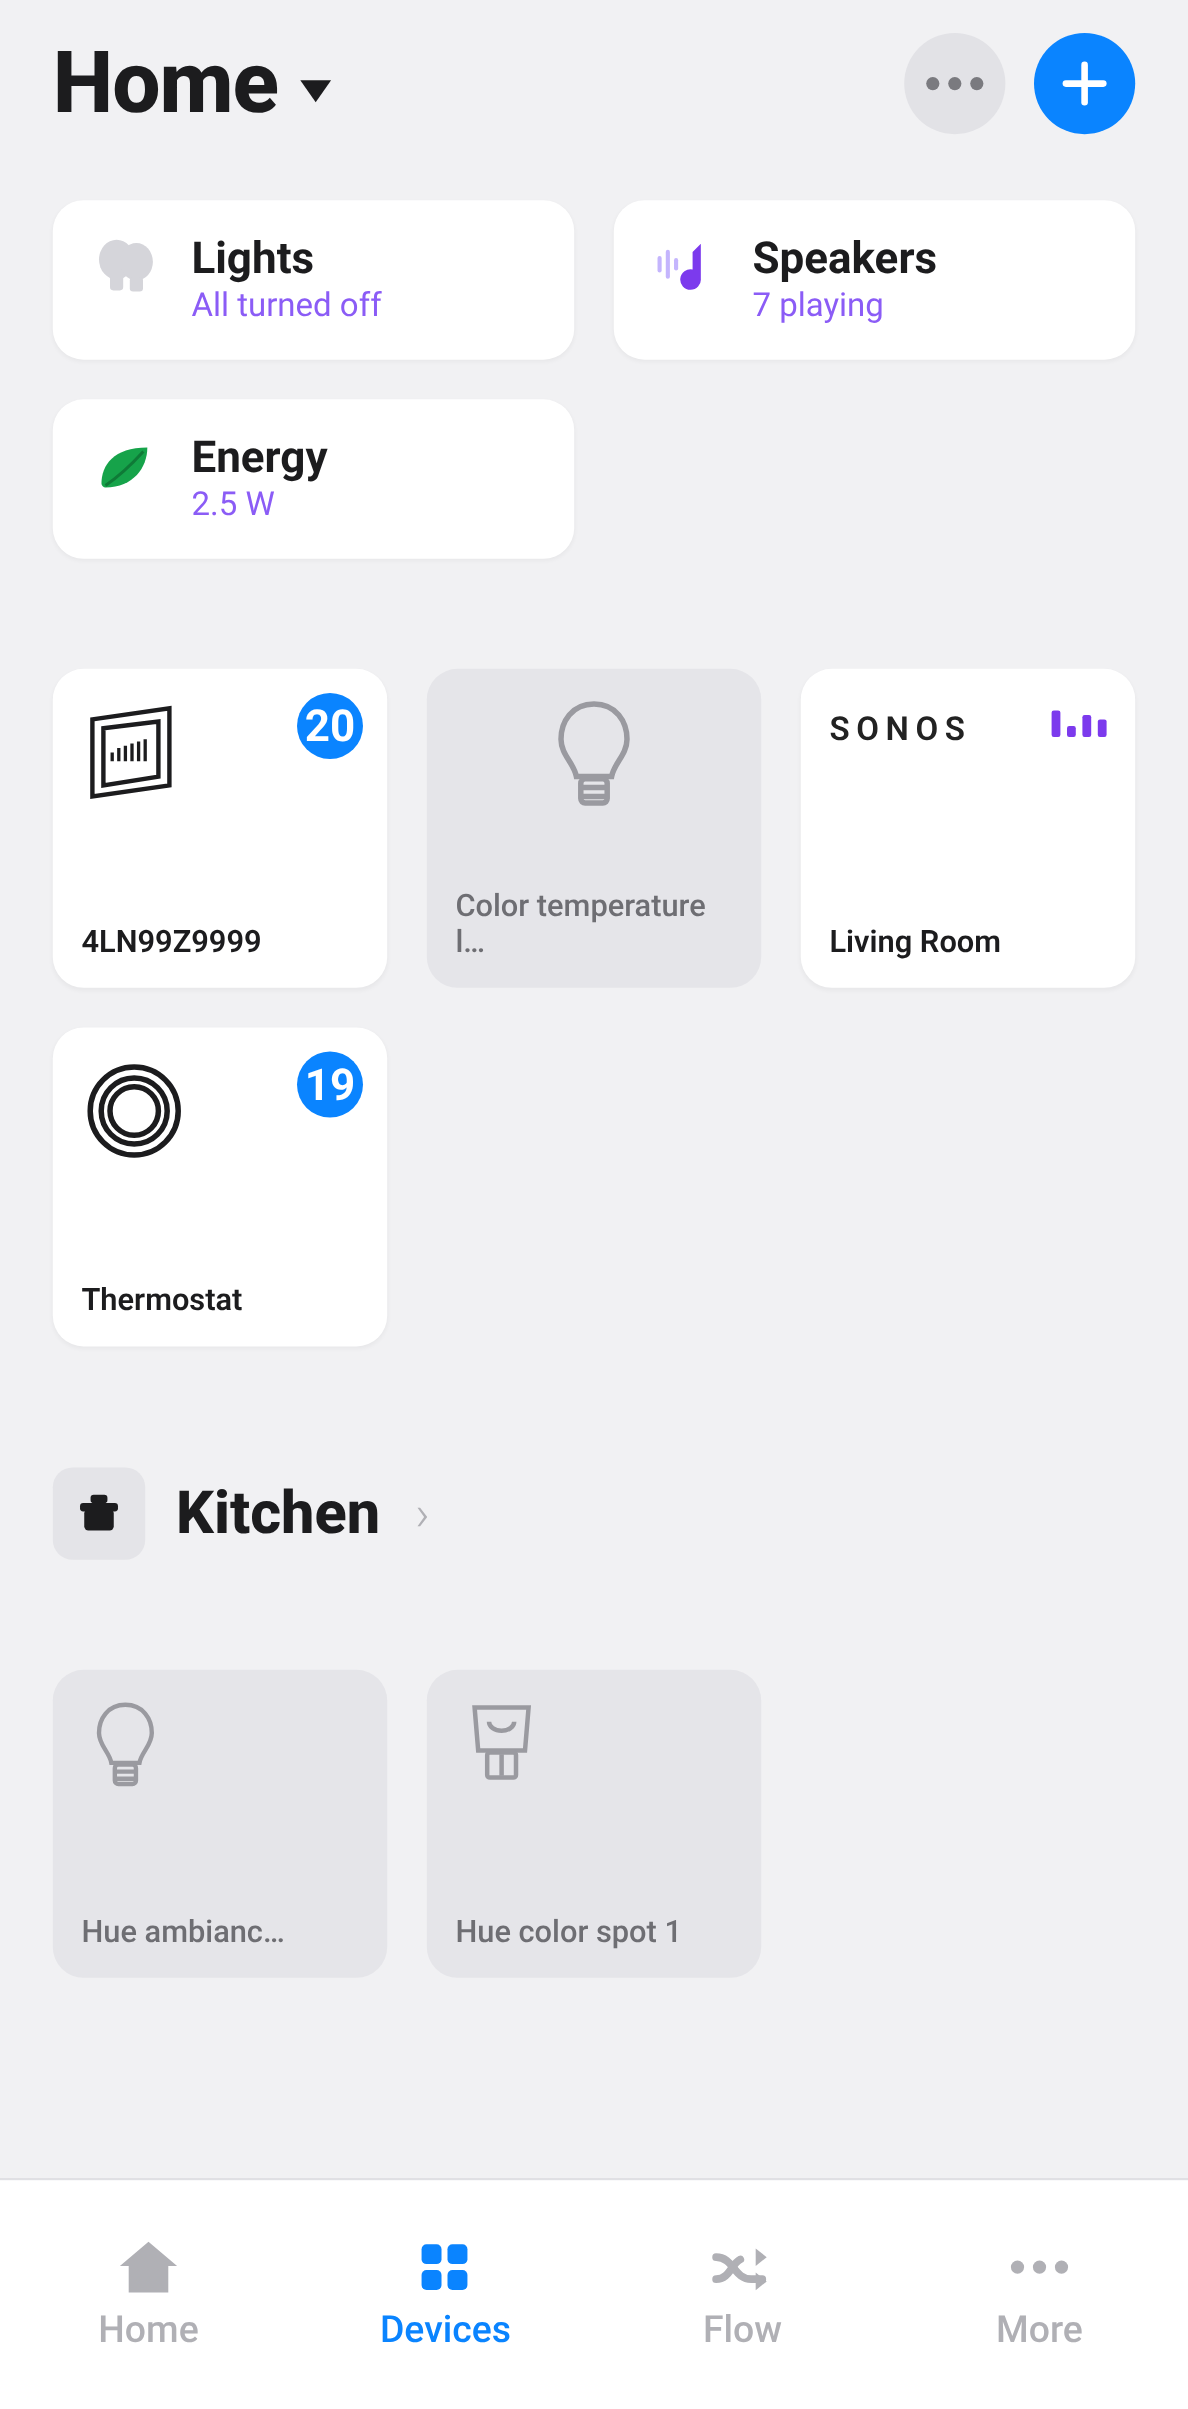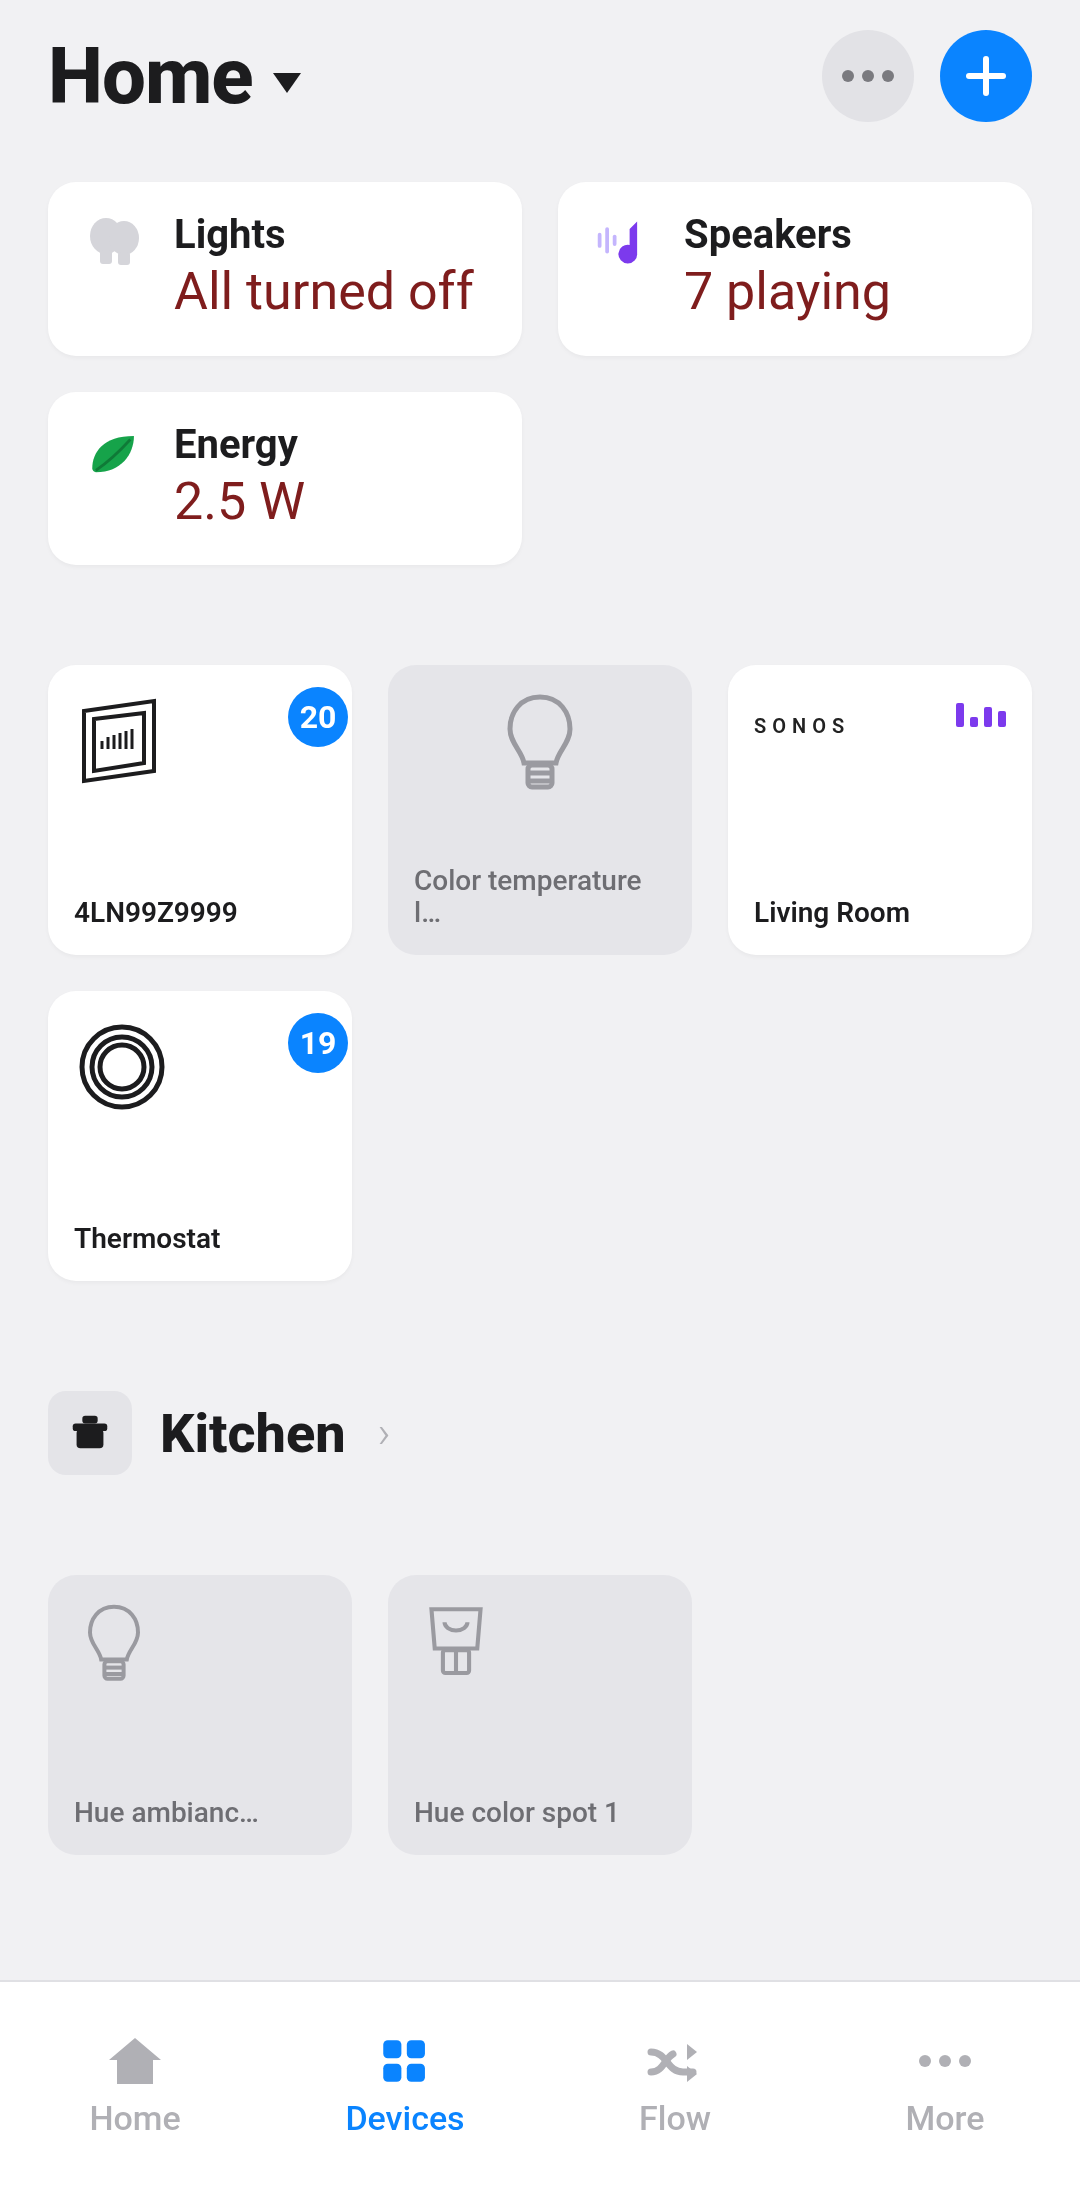--- a/index.html
+++ b/index.html
@@ -66,21 +66,21 @@
     background: #fff;
     border-radius: 28px;
     padding: 30px 34px;
     display: flex;
     gap: 28px;
     box-shadow: 0 2px 4px rgba(0,0,0,0.04);
   }
   .summary-card.energy { width: calc(50% - 18px); }
   .summary-icon { width: 64px; height: 64px; flex-shrink:0; display:flex; align-items:center; justify-content:center; }
   .summary-text .title { font-size: 40px; font-weight: 700; line-height:1.15; }
-  .summary-text .status { font-size: 52px; color: #7f1d1d; line-height:1.3; }
+  .summary-text .status { font-size: 30px; color: #8b5cf6; line-height:1.3; }
 
   
   .tiles {
     display: grid;
     grid-template-columns: repeat(3, 1fr);
     gap: 36px;
     margin-top: 100px;
   }
   .tile {
     background: #fff;
@@ -90,34 +90,34 @@
     display: flex;
     flex-direction: column;
     box-shadow: 0 2px 4px rgba(0,0,0,0.04);
     position: relative;
   }
   .tile.off { background: #e5e5e9; box-shadow:none; }
   .tile-top { flex:1; display:flex; align-items:flex-start; }
   .tile-top.center { justify-content:center; }
   .tile-icon { width: 100px; height: 110px; }
   .tile-badge {
-    position:absolute; top:22px; right:4px;
+    position:absolute; top:22px; right:22px;
     min-width:60px; height:60px; border-radius:30px;
     background:#0a84ff; color:#fff;
     display:flex; align-items:center; justify-content:center;
-    font-size:32px; font-weight:700;
+    font-size:40px; font-weight:700;
   }
   .tile-indicator {
     position:absolute; top:38px; right:26px;
     display:flex; align-items:flex-end; gap:6px;
   }
   .tile-indicator span { width:8px; background:#7c3aed; border-radius:2px; }
   .tile-label { font-size: 28px; font-weight: 600; line-height:1.15; word-break: break-word; }
   .tile.off .tile-label { color:#6e6e73; font-weight:500; }
-  .sonos-logo { font-size:20px; font-weight:600; letter-spacing:6px; color:#222; margin-top:23px; }
+  .sonos-logo { font-size:30px; font-weight:600; letter-spacing:6px; color:#222; margin-top:12px; }
 
   
   .room-heading {
     display:flex; align-items:center; gap:28px;
     margin-top: 110px; margin-bottom: 44px;
   }
   .room-icon-box {
     width:84px; height:84px; border-radius:18px; background:#e4e4e8;
     display:flex; align-items:center; justify-content:center;
   }

